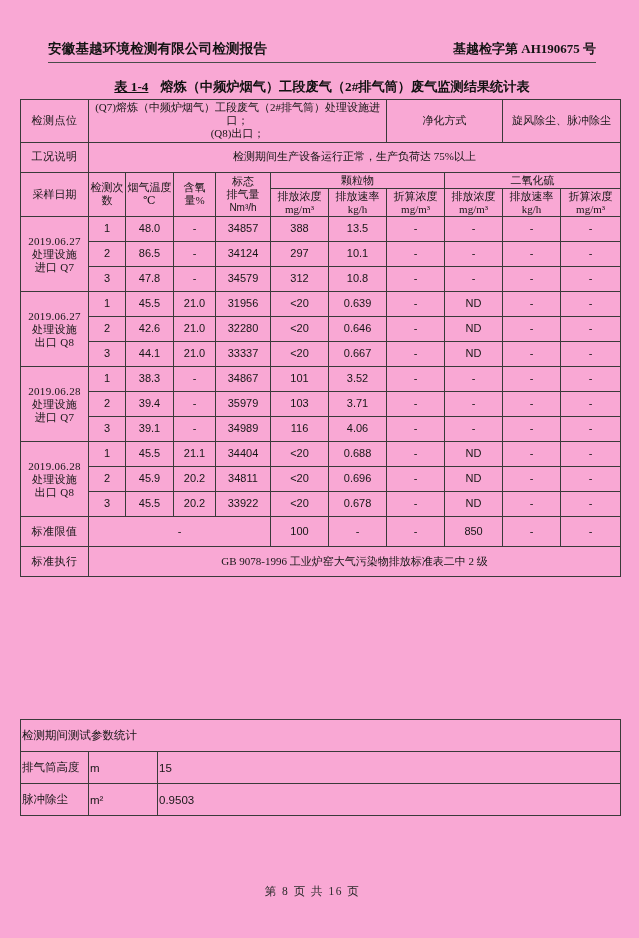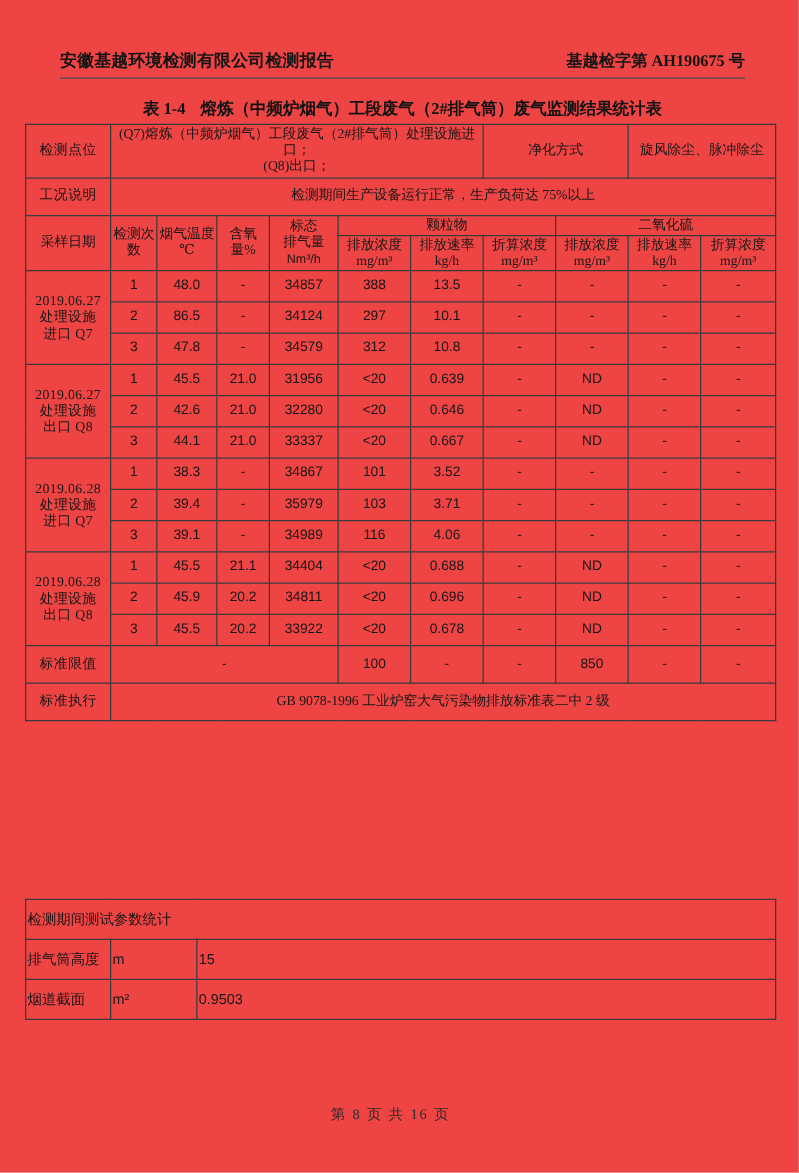--- a/index.html
+++ b/index.html
@@ -14,21 +14,21 @@
     color: #1a1a1a;
     position: relative;
     overflow: hidden;
   }
 
   .page {
     position: absolute;
     left: 0; top: 0;
     width: 639px;
     height: 938px;
-    background: #ef4444;
+    background: #f9a8d4;
   }
 
   
   .doc-header {
     position: absolute;
     left: 48px;
     top: 40px;
     width: 548px;
     display: flex;
     align-items: baseline;
@@ -55,21 +55,21 @@
     position: absolute;
     left: 48px;
     top: 78px;
     width: 548px;
     text-align: center;
     font-size: 13.2px;
     font-weight: bold;
     color: #111;
     white-space: nowrap;
   }
-  .table-caption .cap-no { margin-right: 12px; }
+  .table-caption .cap-no { margin-right: 12px; text-decoration: underline; }
 
   
   table.main {
     position: absolute;
     left: 20px;
     top: 99px;
     width: 600px;
     border-collapse: collapse;
     table-layout: fixed;
   }
@@ -460,21 +460,21 @@
     <tbody>
         <tr>
       <td class="cjk section-caption" colspan="3">检测期间测试参数统计</td>
     </tr>
     <tr>
       <td class="cjk">排气筒高度</td>
       <td class="num">m</td>
       <td class="num">15</td>
     </tr>
     <tr>
-      <td class="cjk">烟道截面</td>
+      <td class="cjk">脉冲除尘</td>
       <td class="num">m²</td>
       <td class="num">0.9503</td>
     </tr>
   </tbody>
     </table>
 
   <div class="stamp-artifact"></div>
 
   <div class="footer">
     <span>第 8 页 共 16 页</span>

